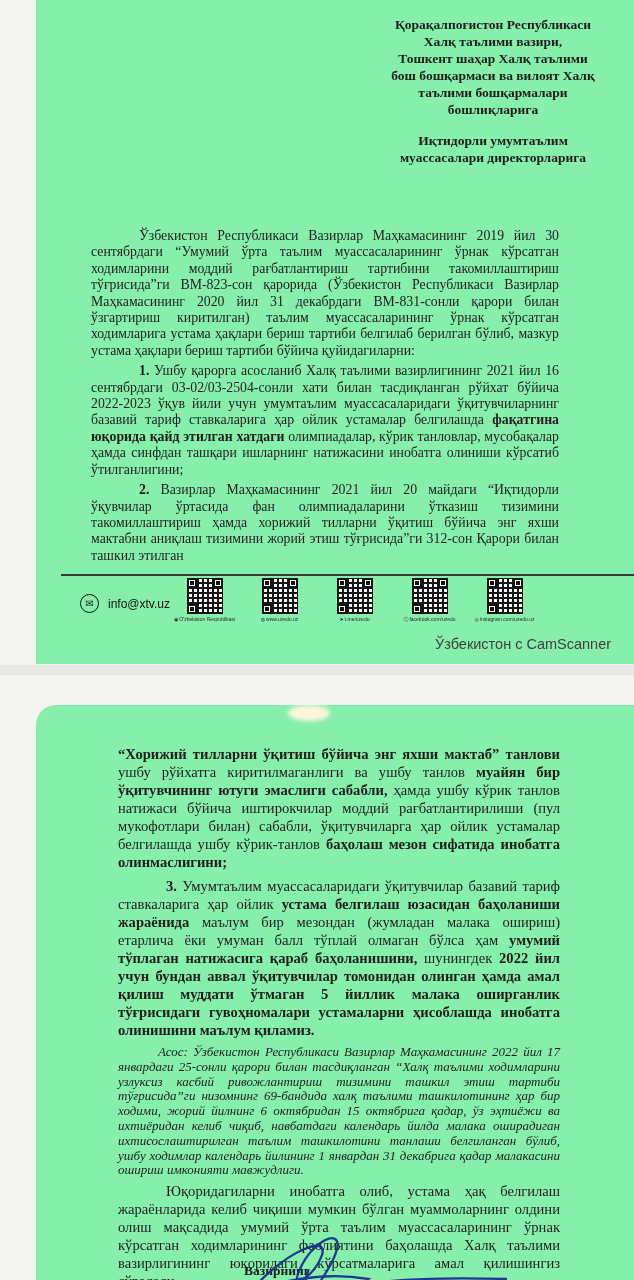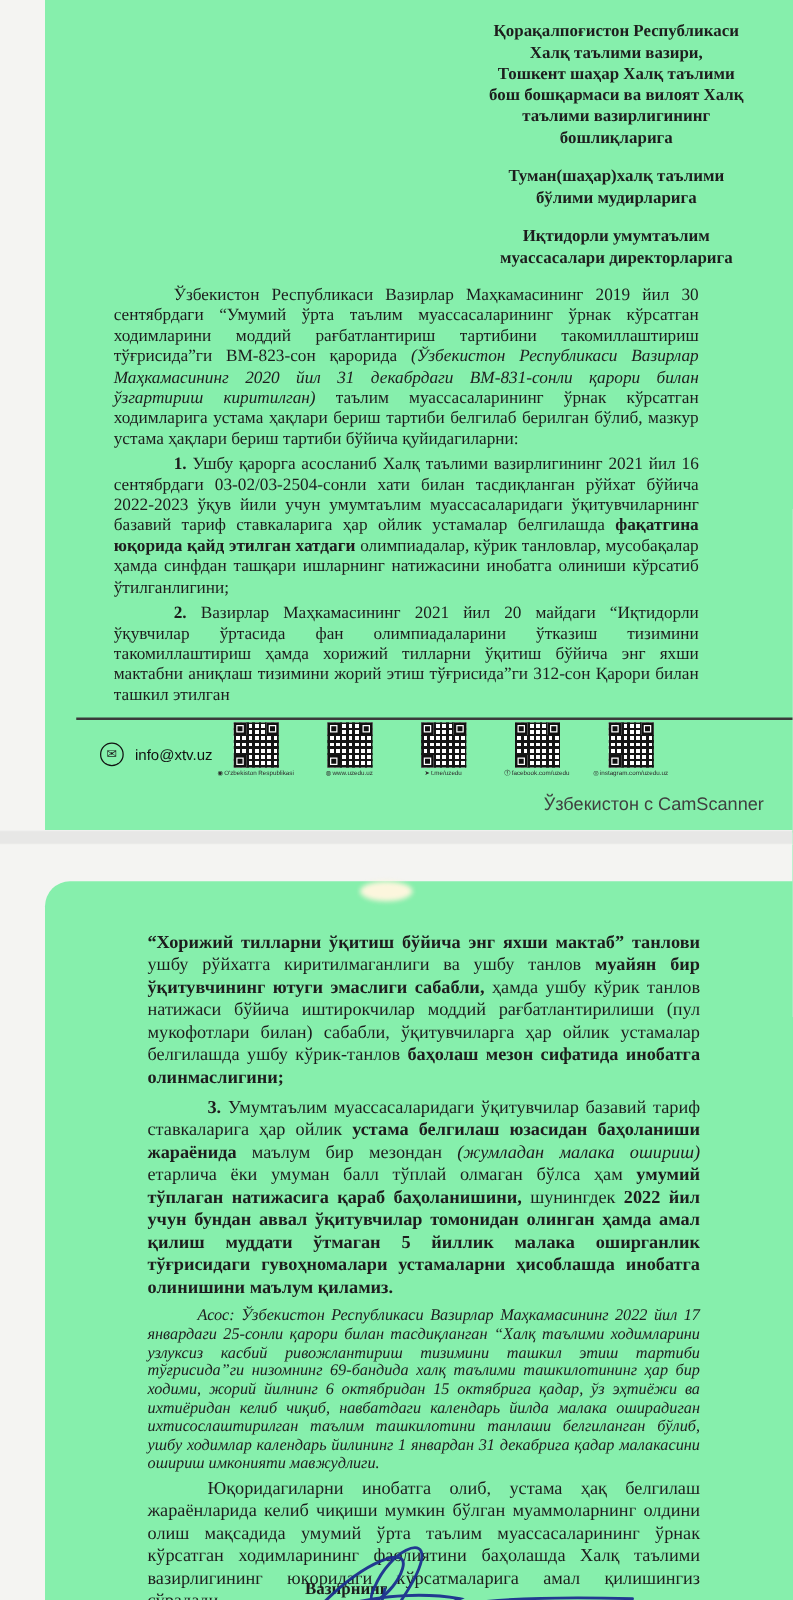--- a/index.html
+++ b/index.html
@@ -22,21 +22,21 @@
   .addr-block{margin-bottom:14px;}
 
   
   .body1{position:absolute;left:55px;top:228px;width:468px;}
   .body2{position:absolute;left:82px;top:40px;width:442px;}
   p.doc{margin:0 0 4px 0;text-align:justify;text-indent:48px;font-size:13.8px;line-height:16.4px;}
   .body2 p.doc{font-size:14.6px;line-height:18px;margin-bottom:6px;}
   p.doc.no-indent{text-indent:0;}
   p.doc.asos{font-size:13px;line-height:14.8px;font-style:italic;text-indent:40px;margin-bottom:4px;}
   .r-b{font-weight:bold;}
-  .r-i{font-style:italic;}
+  .r-i{}
 
   
   .edge-line{position:absolute;left:620px;top:0;width:2px;height:572px;background:#d9c9ba;opacity:.8;}
   .shadow-bar{position:absolute;left:607px;top:362px;width:3px;height:154px;background:#33241c;border-radius:2px;}
   .stain{position:absolute;left:252px;top:0px;width:42px;height:16px;background:#fcf6dd;border-radius:50%;filter:blur(2px);}
 
   
   .footer-rule{position:absolute;left:25px;top:574px;width:585px;height:0;border-top:2px solid #3a3a3a;}
   .email-wrap{position:absolute;left:44px;top:594px;display:flex;align-items:center;gap:9px;font-family:"Liberation Sans",sans-serif;}
   .email-icon{display:flex;align-items:center;justify-content:center;width:19px;height:19px;border:1.7px solid #111;border-radius:50%;font-size:10px;line-height:1;box-sizing:border-box;}
@@ -60,22 +60,21 @@
   .sig-title{position:absolute;left:96px;top:556px;width:178px;text-align:right;font-weight:bold;font-size:13.5px;line-height:20px;}
   .sig-name{position:absolute;left:478px;top:578px;font-weight:normal;font-size:18px;}
   .sig-scribble{position:absolute;left:212px;top:522px;width:266px;height:84px;}
 </style>
 </head>
 <body>
 
 <div class="page" id="page1">
 
   <div class="addressee">
-    <div class="addr-block"><span>Қорақалпоғистон Республикаси</span><br><span>Халқ таълими вазири,</span><br><span>Тошкент шаҳар Халқ таълими</span><br><span>бош бошқармаси ва вилоят Халқ</span><br><span>таълими вазирлигининг</span><br><span>бошлиқларига</span></div>
-    <div class="addr-block"><span>Туман(шаҳар)халқ таълими</span><br><span>бўлими мудирларига</span></div>
+    <div class="addr-block"><span>Қорақалпоғистон Республикаси</span><br><span>Халқ таълими вазири,</span><br><span>Тошкент шаҳар Халқ таълими</span><br><span>бош бошқармаси ва вилоят Халқ</span><br><span>таълими бошқармалари</span><br><span>бошлиқларига</span></div>
     <div class="addr-block"><span>Иқтидорли умумтаълим</span><br><span>муассасалари директорларига</span></div>
   </div>
 
   <div class="body1">
     <p class="doc"><span>Ўзбекистон Республикаси Вазирлар Маҳкамасининг 2019 йил 30 сентябрдаги “Умумий ўрта таълим муассасаларининг ўрнак кўрсатган ходимларини моддий рағбатлантириш тартибини такомиллаштириш тўғрисида”ги ВМ-823-сон қарорида </span><span class="r-i">(Ўзбекистон Республикаси Вазирлар Маҳкамасининг 2020 йил 31 декабрдаги ВМ-831-сонли қарори билан ўзгартириш киритилган)</span><span> таълим муассасаларининг ўрнак кўрсатган ходимларига устама ҳақлари бериш тартиби белгилаб берилган бўлиб, мазкур устама ҳақлари бериш тартиби бўйича қуйидагиларни:</span></p>
     <p class="doc"><span class="r-b">1. </span><span>Ушбу қарорга асосланиб Халқ таълими вазирлигининг 2021 йил 16 сентябрдаги 03-02/03-2504-сонли хати билан тасдиқланган рўйхат бўйича 2022-2023 ўқув йили учун умумтаълим муассасаларидаги ўқитувчиларнинг базавий тариф ставкаларига ҳар ойлик устамалар белгилашда </span><span class="r-b">фақатгина юқорида қайд этилган хатдаги </span><span>олимпиадалар, кўрик танловлар, мусобақалар ҳамда синфдан ташқари ишларнинг натижасини инобатга олиниши кўрсатиб ўтилганлигини;</span></p>
     <p class="doc"><span class="r-b">2. </span><span>Вазирлар Маҳкамасининг 2021 йил 20 майдаги “Иқтидорли ўқувчилар ўртасида фан олимпиадаларини ўтказиш тизимини такомиллаштириш ҳамда хорижий тилларни ўқитиш бўйича энг яхши мактабни аниқлаш тизимини жорий этиш тўғрисида”ги 312-сон Қарори билан ташкил этилган</span></p>
   </div>
 
   <div class="edge-line"></div>

